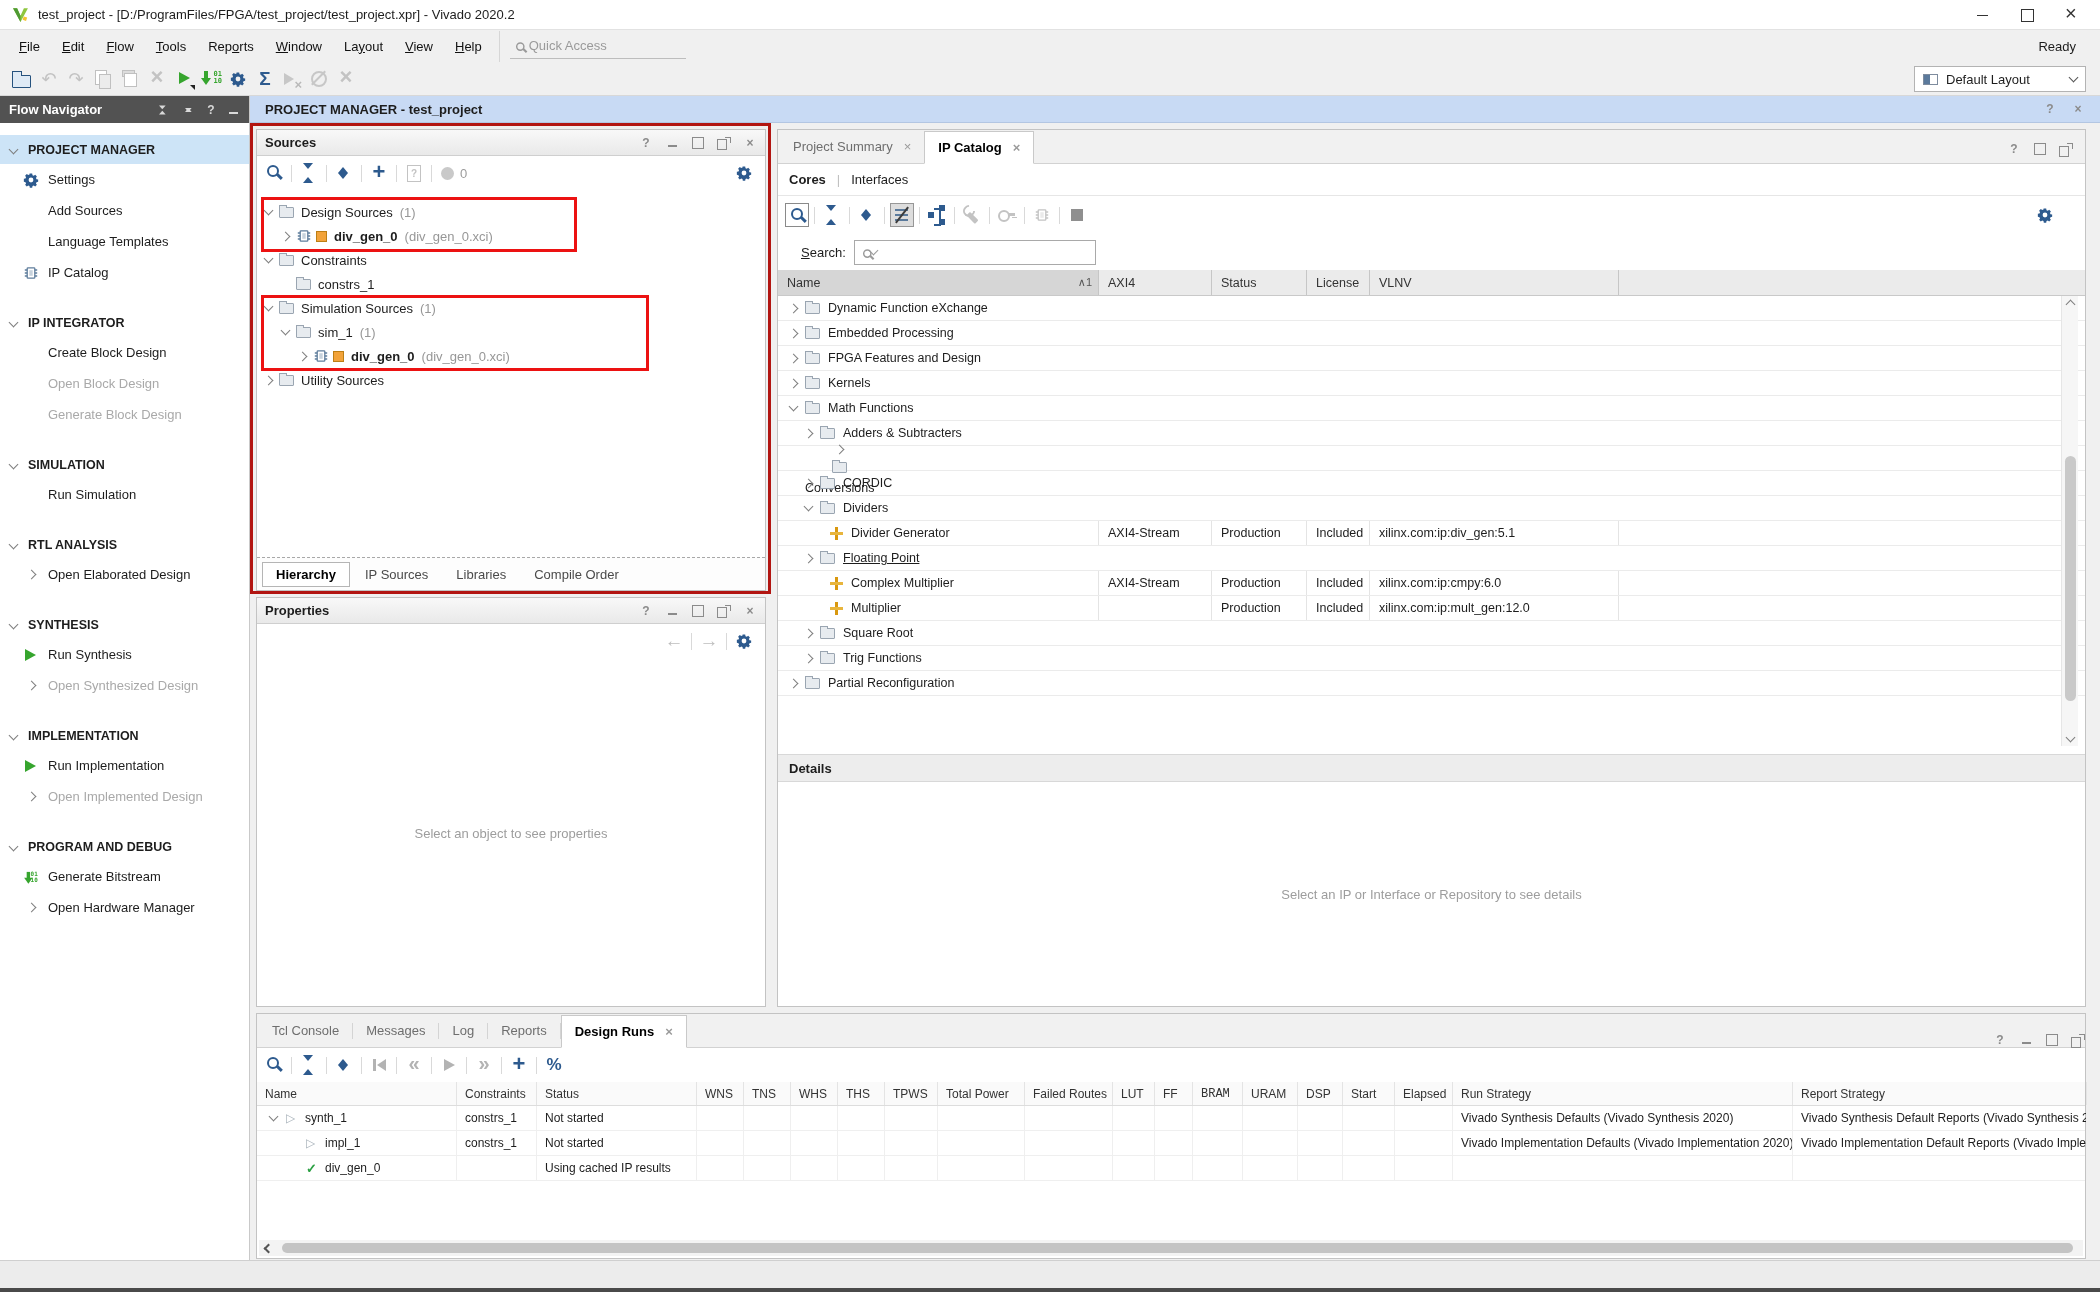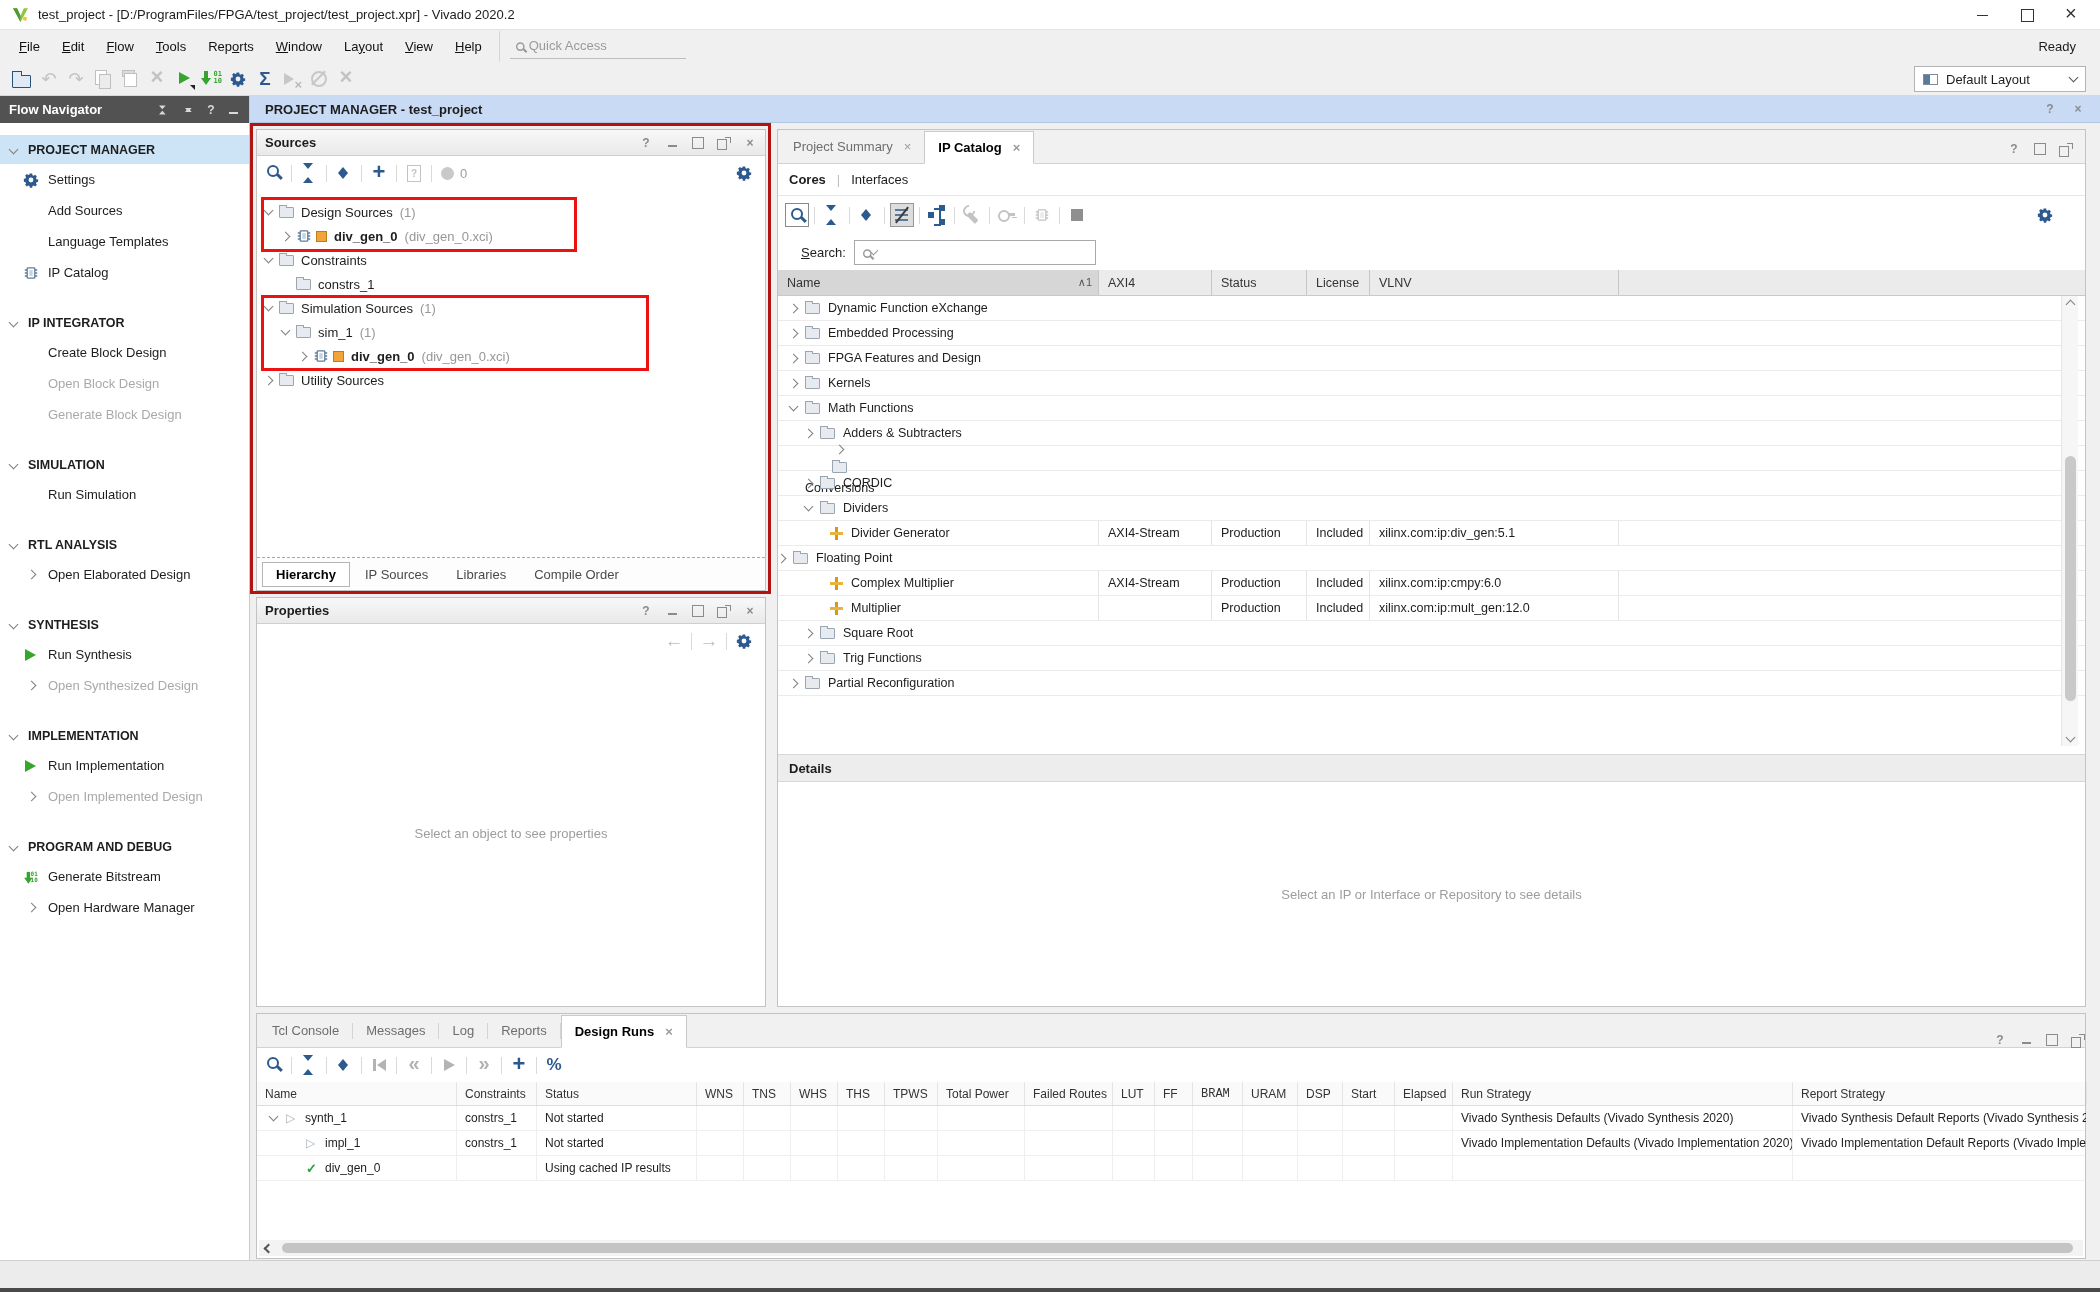--- a/index.html
+++ b/index.html
@@ -702,21 +702,21 @@
           <span class="ipstar"></span>
           <span>Divider Generator</span>
         </div>
         <div class="cell" style="width: 113px;">AXI4-Stream</div>
         <div class="cell" style="width: 95px;">Production</div>
         <div class="cell" style="width: 63px;">Included</div>
         <div class="cell" style="width: 249px;">xilinx.com:ip:div_gen:5.1</div>
         <div class="cellfill"></div>
       </div>
       <div class="crow">
-        <div class="catname" style="">
+        <div class="catname" style="padding-left: 27px; text-decoration: underline;">
           <span class="chev chev-r"></span>
           <span class="fold"></span>
           <span>Floating Point</span>
         </div>
       </div>
       <div class="crow ip">
         <div class="cell namecell" style="width: 321px; padding-left: 52px;">
           <span class="ipstar"></span>
           <span>Complex Multiplier</span>
         </div>

